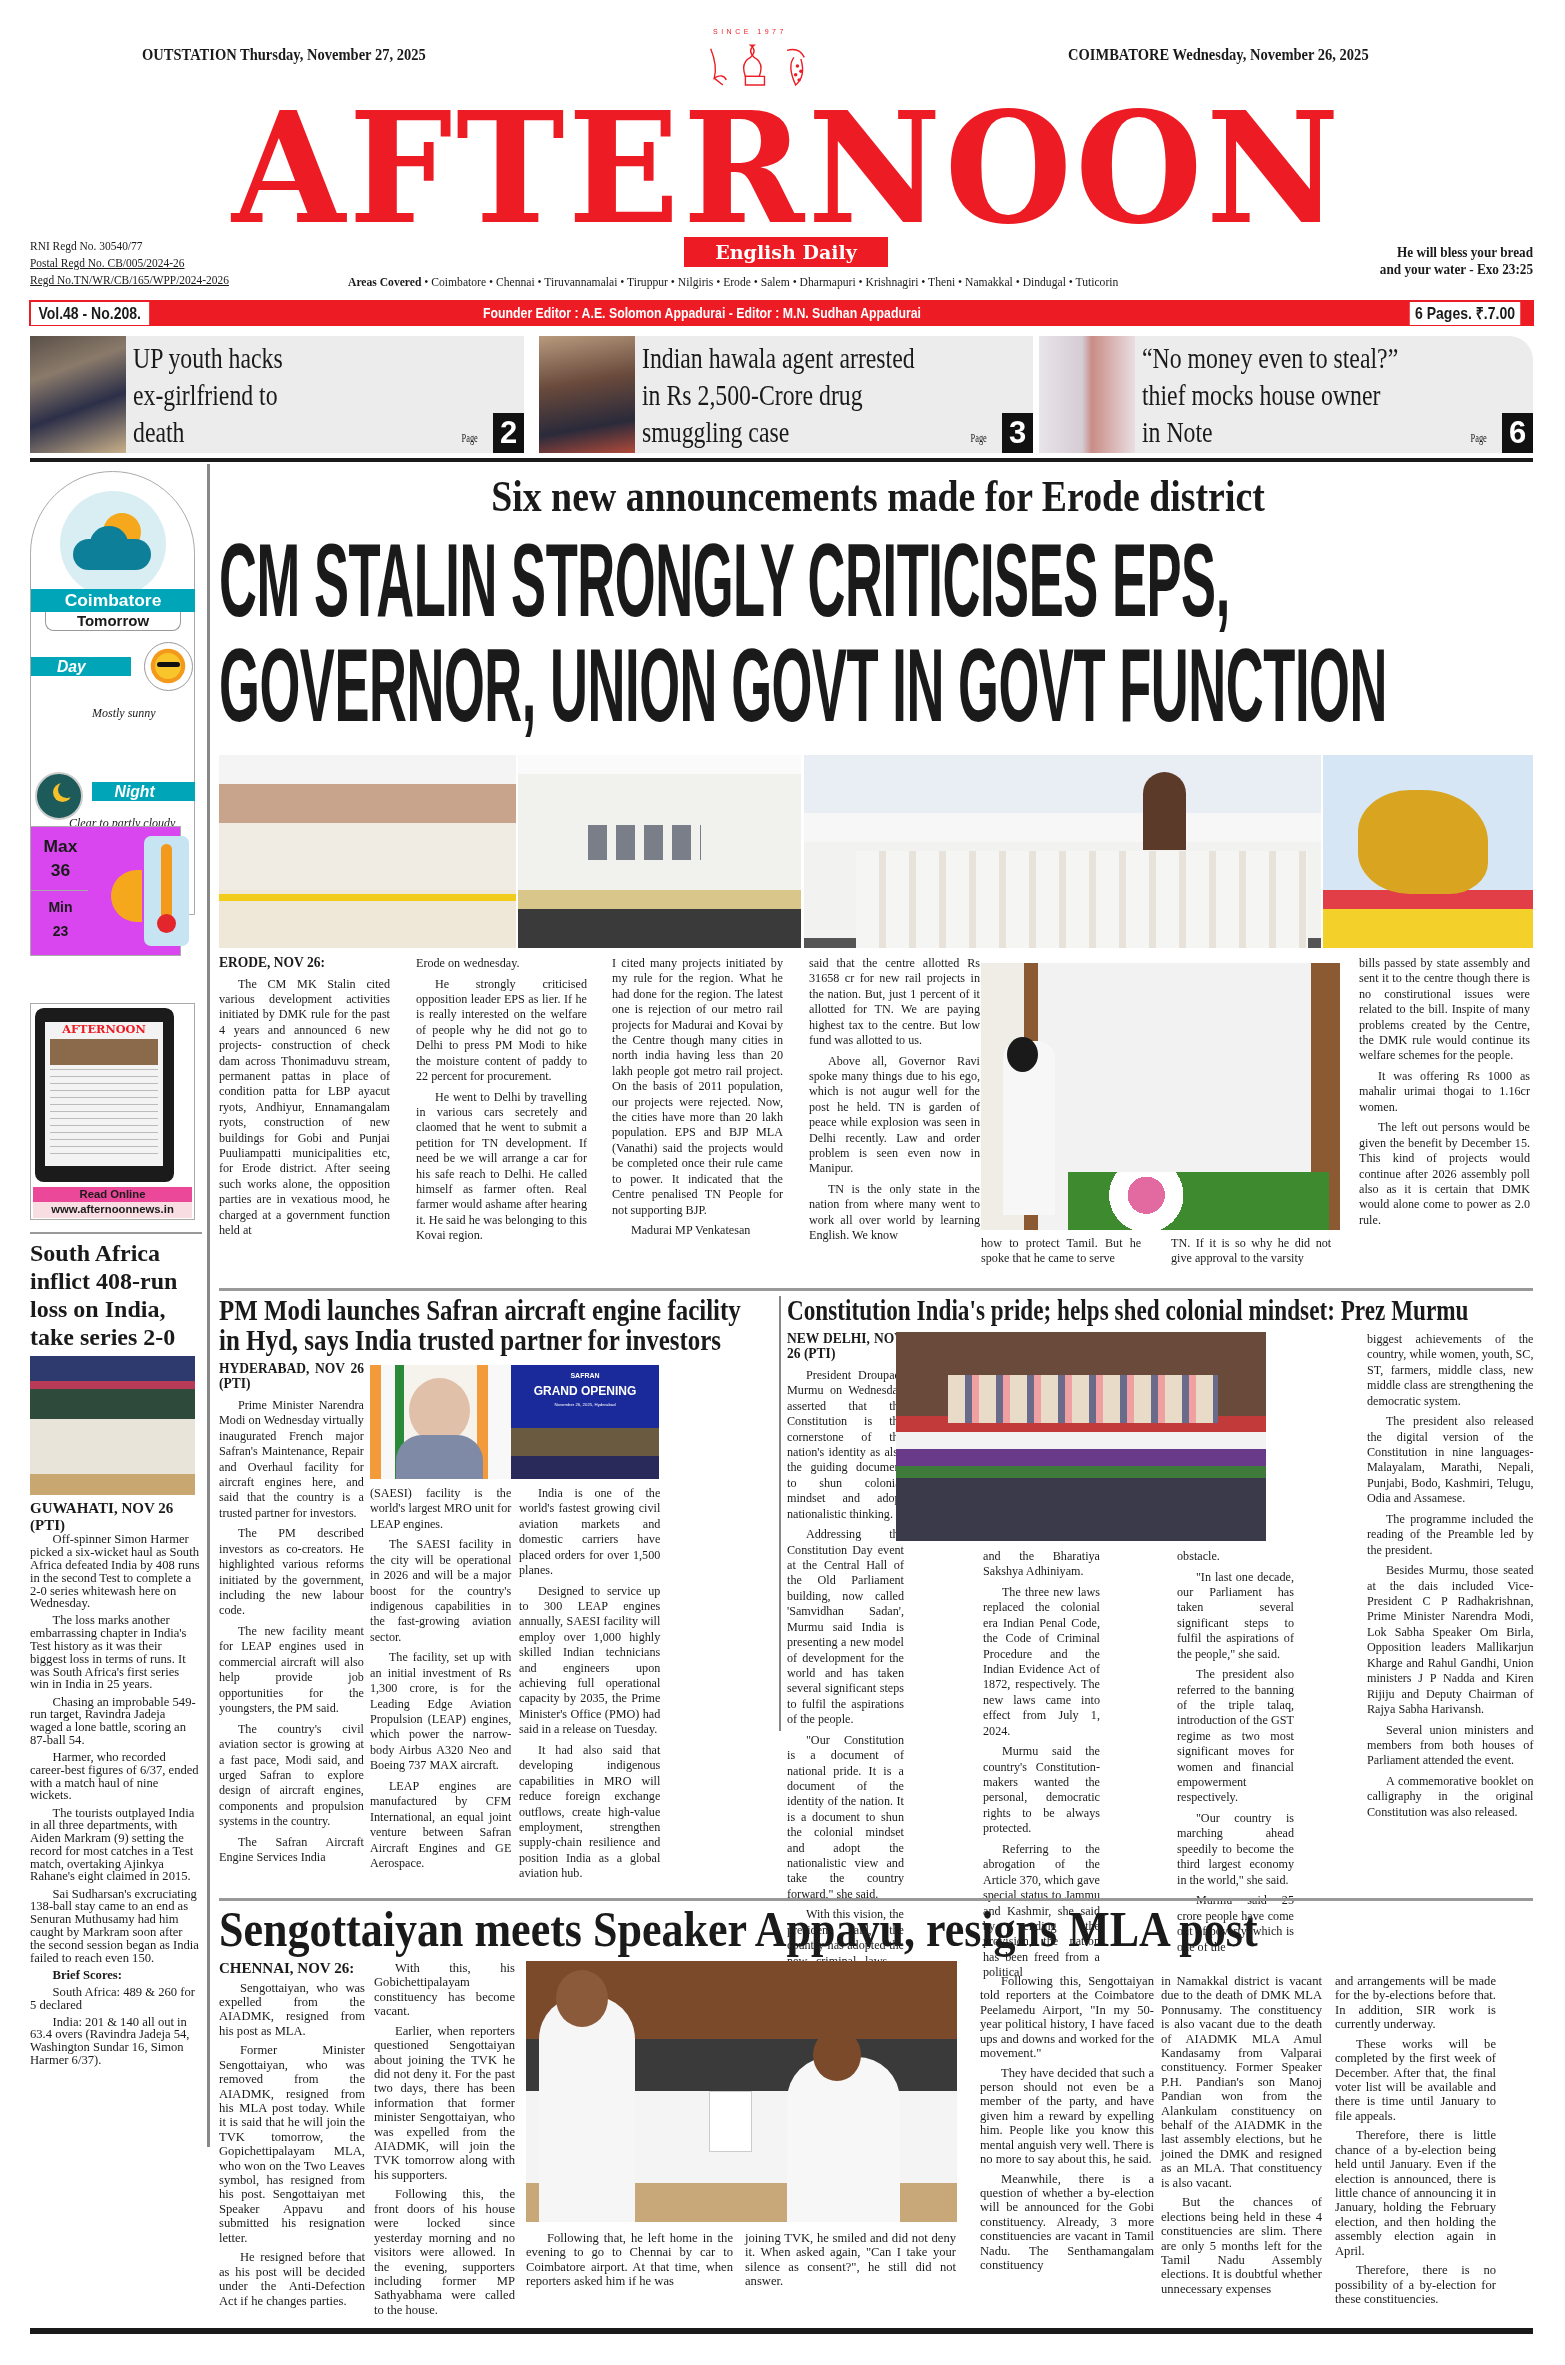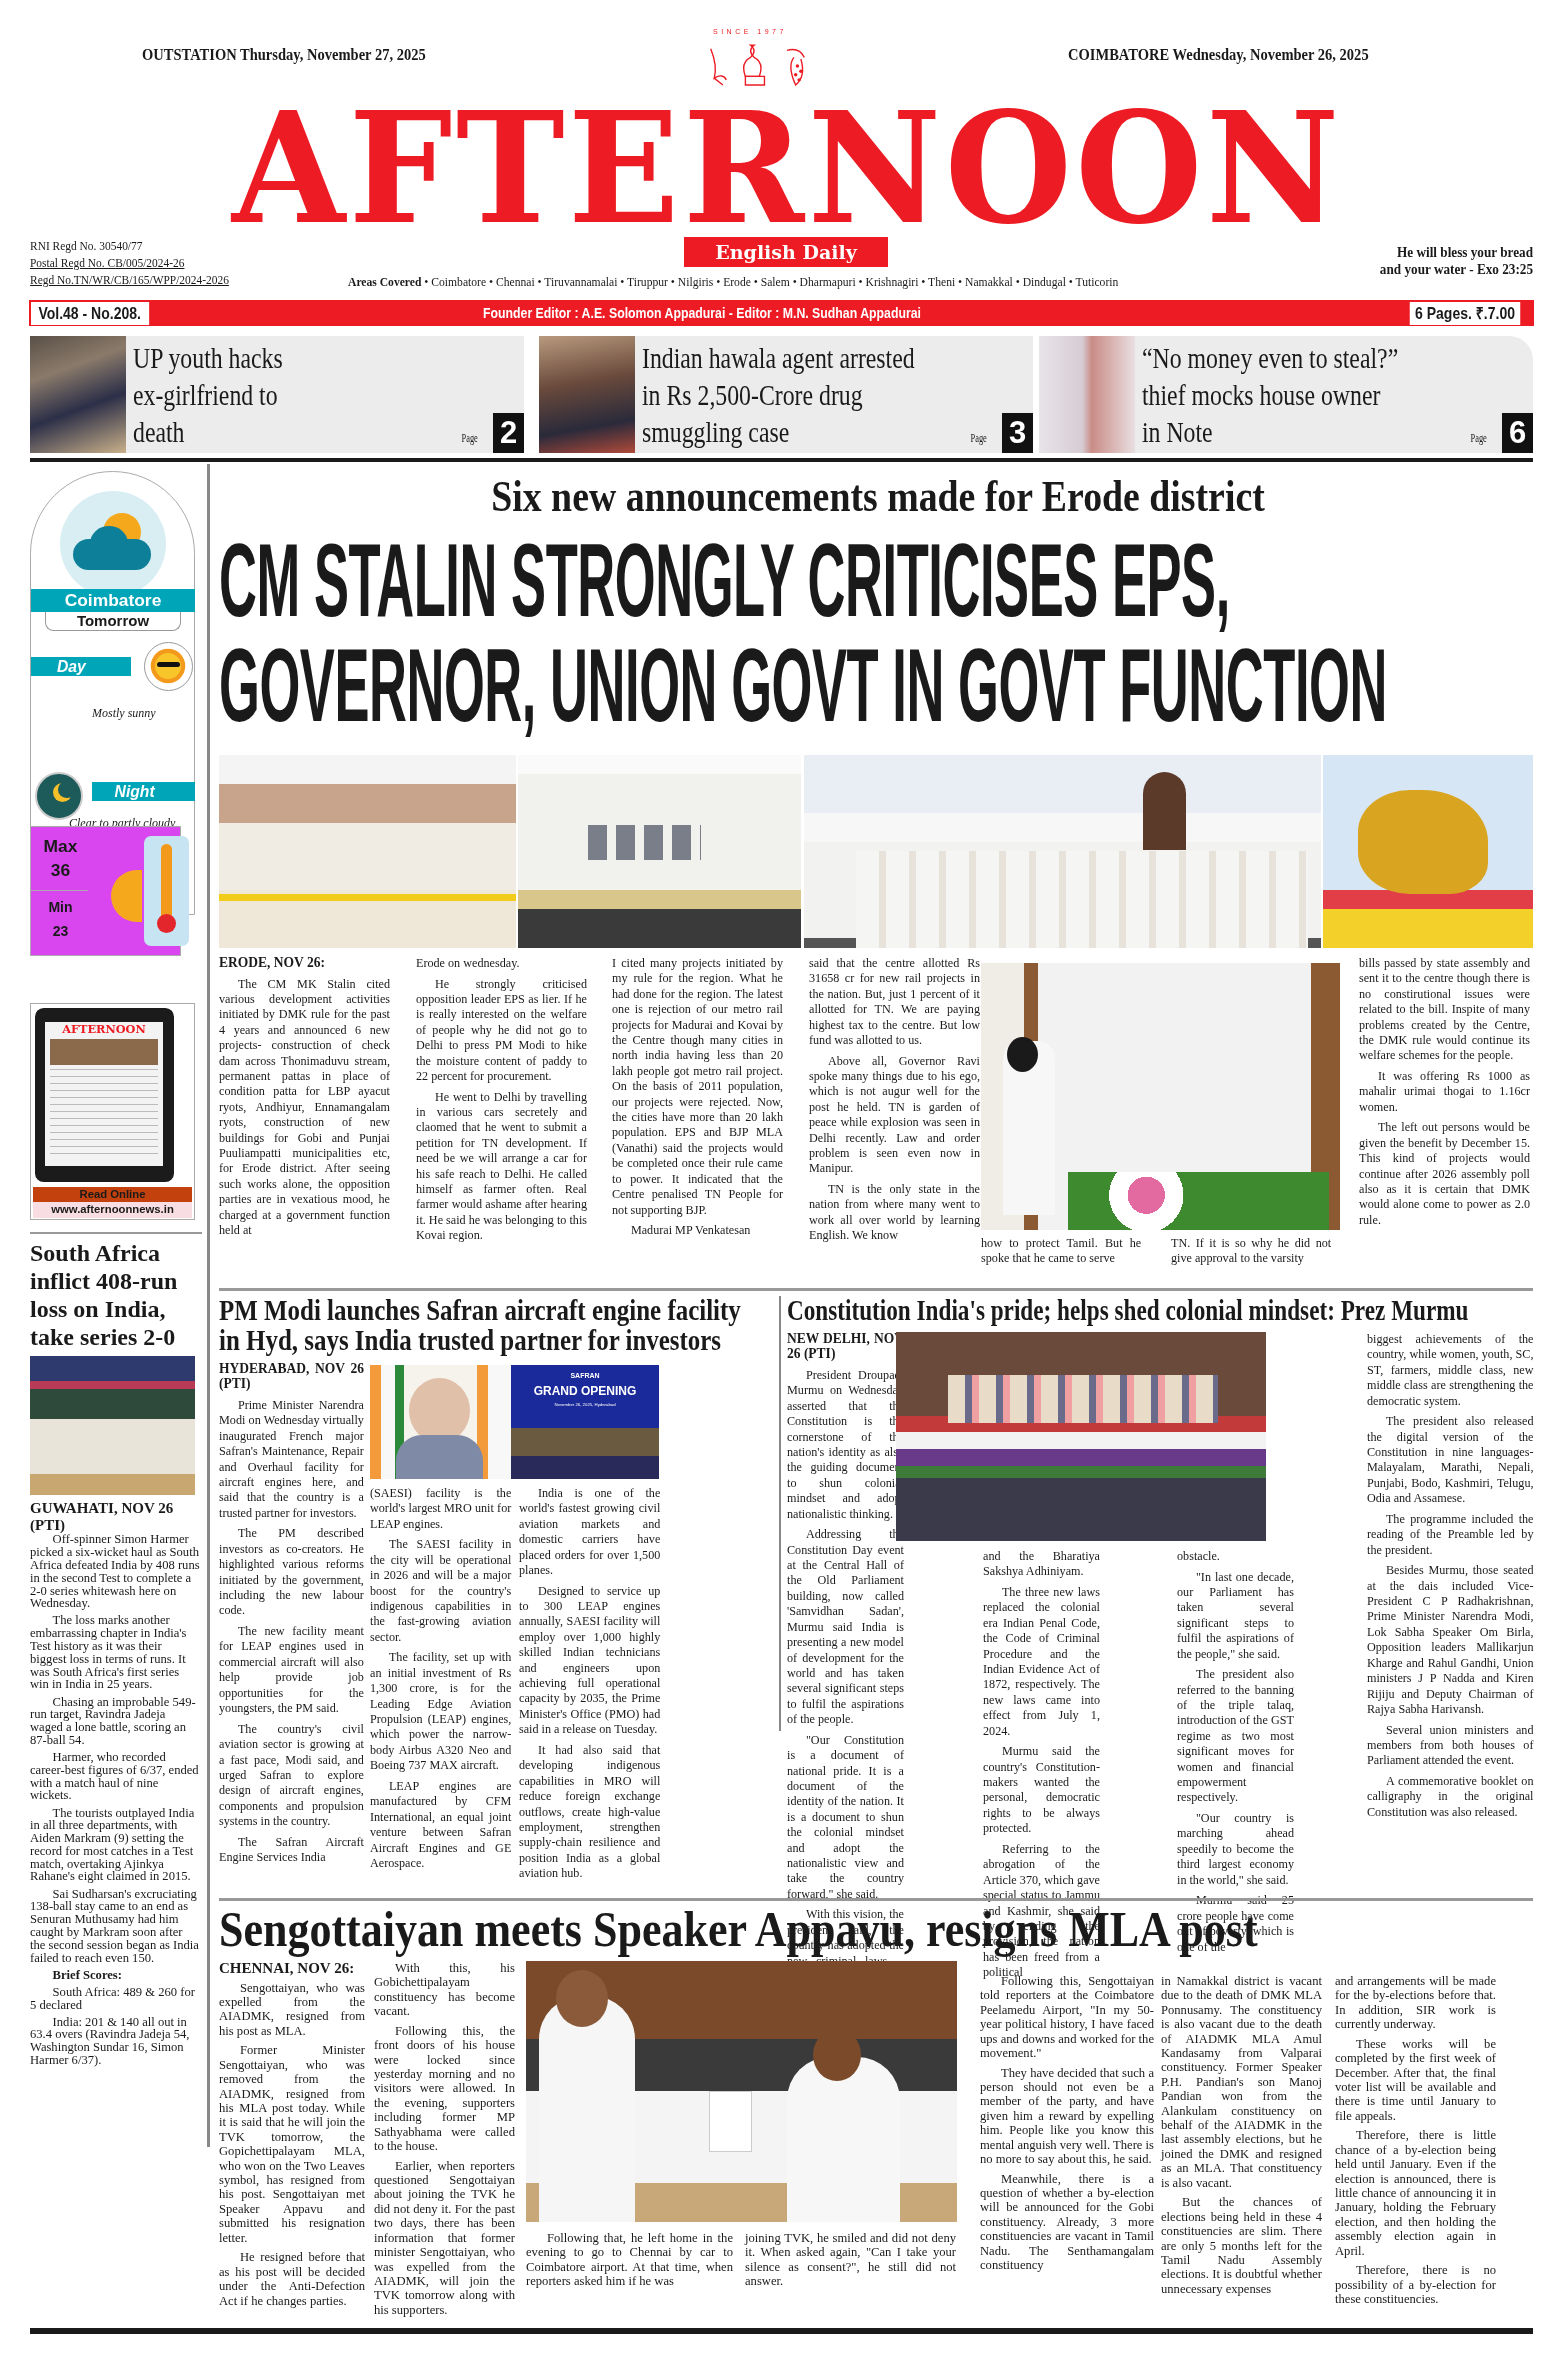--- a/index.html
+++ b/index.html
@@ -148,21 +148,21 @@
 </div>
 
 <div class="abs" style="left:30px;top:1003px;width:165px;height:217px;border:0.9px solid #aaa;">
   <div style="position:absolute;left:3.5px;top:3.5px;width:139px;height:174px;border-radius:8.7px;background:#1b1b1b;">
     <div style="position:absolute;left:10.4px;top:14px;right:10.4px;bottom:15.7px;background:#f3f3f3;">
       <div style="color:#ed1c24;font-family:'DejaVu Serif',serif;font-weight:bold;font-size:11.3px;text-align:center;">AFTERNOON</div>
       <div style="margin:3.5px 5.2px;height:26px;background:#8a6a4a;"></div>
       <div style="margin:3.5px 5.2px;height:87px;background:repeating-linear-gradient(#bbb 0 0.9px,#f3f3f3 0.9px 3.5px);"></div>
     </div>
   </div>
-  <div style="position:absolute;left:1.7px;top:183px;right:1.7px;height:15.7px;background:#c2410c;font-family:'Liberation Sans',sans-serif;font-weight:bold;font-size:11.3px;text-align:center;line-height:15.7px;">Read Online</div>
+  <div style="position:absolute;left:1.7px;top:183px;right:1.7px;height:15.7px;background:#ec4899;font-family:'Liberation Sans',sans-serif;font-weight:bold;font-size:11.3px;text-align:center;line-height:15.7px;">Read Online</div>
   <div style="position:absolute;left:1.7px;top:198px;right:1.7px;height:15.7px;background:#f8dde2;font-family:'Liberation Sans',sans-serif;font-weight:bold;font-size:11.3px;text-align:center;line-height:15.7px;">www.afternoonnews.in</div>
 </div>
 <div class="abs grule" style="left:30px;top:1232px;width:172px;height:1.7px;"></div>
 
 <div class="abs" style="left:30px;top:1239px;width:170px;">
   <div style="font-weight:bold;font-size:24px;line-height:28px;">South Africa inflict 408-run loss on India, take series 2-0</div>
   <div class="photo" style="position:relative;width:165px;height:139px;margin:5.2px 0 5.2px;background:linear-gradient(180deg,#2e3a6e 0 18%,#b83a56 18% 24%,#2e4a3a 24% 45%,#e9e4da 45% 85%,#c8a870 85%);"></div>
   <div style="font-weight:bold;font-size:15px;line-height:16.5px;">GUWAHATI, NOV 26 (PTI)</div>
   <div style="font-size:12.6px;line-height:12.8px;">
     <p style="text-indent:22.6px;margin-bottom:4.3px;">Off-spinner Simon Harmer picked a six-wicket haul as South Africa defeated India by 408 runs in the second Test to complete a 2-0 series whitewash here on Wednesday.</p>
@@ -301,22 +301,22 @@
 <div class="abs" style="left:219px;top:1901px;width:1322px;font-weight:bold;font-size:50px;line-height:56px;white-space:nowrap;transform:scaleX(0.88);transform-origin:left top;">Sengottaiyan meets Speaker Appavu, resigns MLA post</div>
 
 <div class="col body" style="left:219px;top:1961px;width:146px;font-size:12.6px;line-height:14.4px;">
   <p class="dl">CHENNAI, NOV 26:</p>
   <p>Sengottaiyan, who was expelled from the AIADMK, resigned from his post as MLA.</p>
   <p>Former Minister Sengottaiyan, who was removed from the AIADMK, resigned from his MLA post today. While it is said that he will join the TVK tomorrow, the Gopichettipalayam MLA, who won on the Two Leaves symbol, has resigned from his post. Sengottaiyan met Speaker Appavu and submitted his resignation letter.</p>
   <p>He resigned before that as his post will be decided under the Anti-Defection Act if he changes parties.</p>
 </div>
 <div class="col body" style="left:374px;top:1961px;width:141px;font-size:12.6px;line-height:14.4px;">
   <p>With this, his Gobichettipalayam constituency has become vacant.</p>
+  <p>Earlier, when reporters questioned Sengottaiyan about joining the TVK he did not deny it. For the past two days, there has been information that former minister Sengottaiyan, who was expelled from the AIADMK, will join the TVK tomorrow along with his supporters.</p>
   <p>Following this, the front doors of his house were locked since yesterday morning and no visitors were allowed. In the evening, supporters including former MP Sathyabhama were called to the house.</p>
-  <p>Earlier, when reporters questioned Sengottaiyan about joining the TVK he did not deny it. For the past two days, there has been information that former minister Sengottaiyan, who was expelled from the AIADMK, will join the TVK tomorrow along with his supporters.</p>
 </div>
 <div class="photo" style="left:526px;top:1961px;width:431px;height:261px;background:linear-gradient(180deg,#7a4a2a 0 30%,#3a3a3a 30% 50%,#f4f4f4 50% 85%,#c8a878 85%);">
   <div style="position:absolute;left:13px;top:35px;width:96px;height:226px;border-radius:43px 43px 0 0;background:#f6f6f6;"></div>
   <div style="position:absolute;left:30px;top:8.7px;width:52px;height:57px;border-radius:50%;background:#8a5a3a;"></div>
   <div style="position:absolute;left:261px;top:96px;width:113px;height:165px;border-radius:43px 43px 0 0;background:#f7f7f7;"></div>
   <div style="position:absolute;left:287px;top:68px;width:48px;height:52px;border-radius:50%;background:#7a4a2a;"></div>
   <div style="position:absolute;left:183px;top:130px;width:43px;height:61px;background:#fff;border:0.9px solid #ccc;"></div>
 </div>
 <div class="col body" style="left:526px;top:2231px;width:207px;font-size:12.6px;line-height:14.4px;">
     <p>Following that, he left home in the evening to go to Chennai by car to Coimbatore airport. At that time, when reporters asked him if he was</p>

